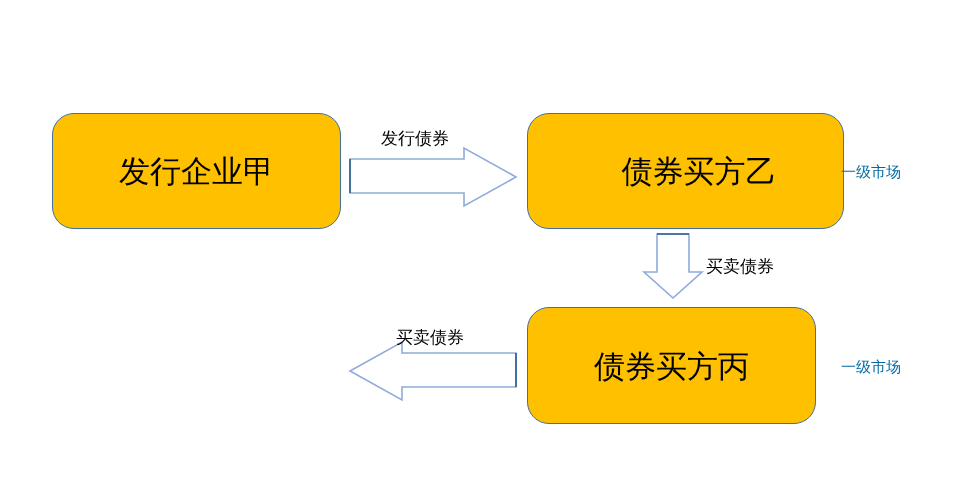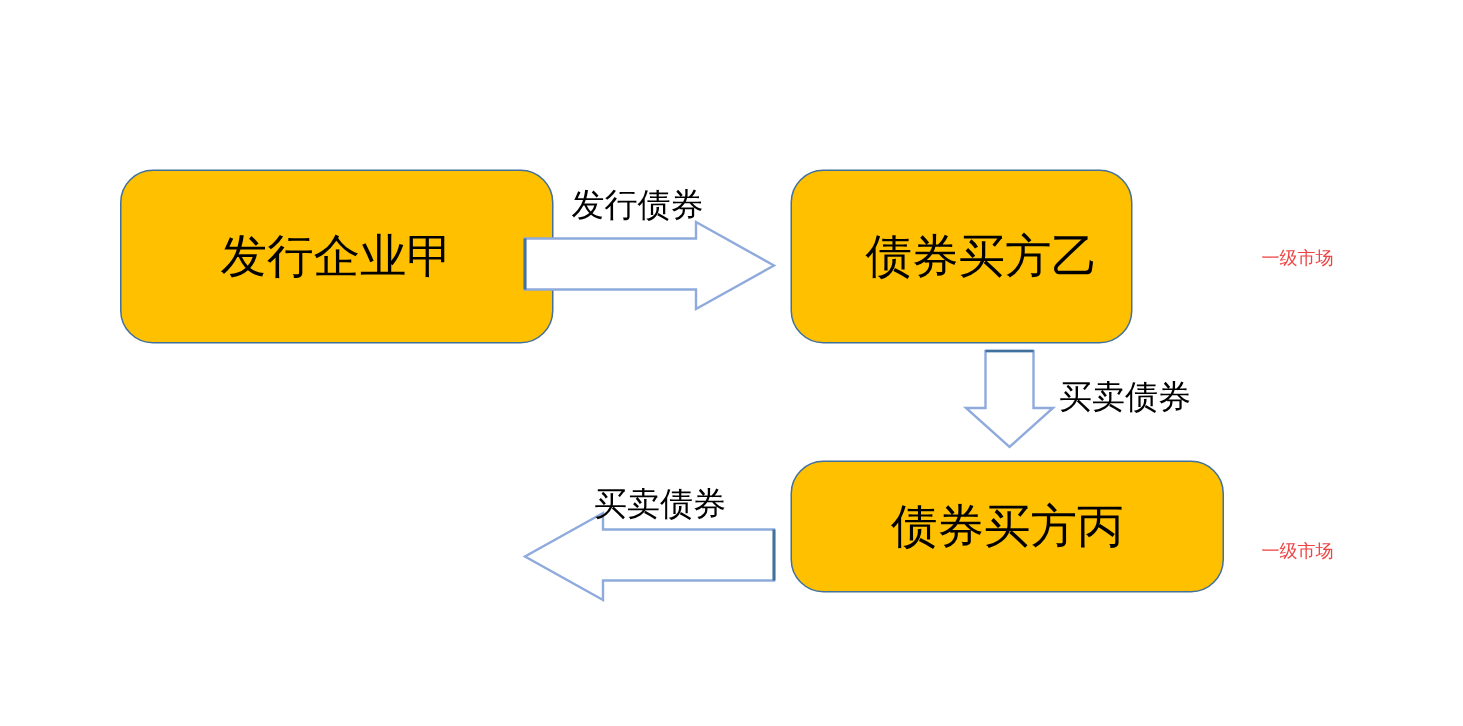--- a/index.html
+++ b/index.html
@@ -40,49 +40,49 @@
     display: flex;
     align-items: center;
     justify-content: center;
   }
   .node-label {
     font-size: 31px;
     line-height: 38px;
     color: #000000;
     white-space: nowrap;
   }
-  .box-issuer   { left: 52px;  top: 113px; width: 289px; height: 116px; margin-left: 28px; }
-  .box-buyer-b  { left: 527px; top: 113px; width: 228px; height: 116px; padding-left: 27px; }
+  .box-issuer   { left: 52px;  top: 113px; width: 289px; height: 116px; }
+  .box-buyer-b  { left: 527px; top: 113px; width: 317px; height: 116px; padding-left: 27px; }
   .box-buyer-d  { left: 52px;  top: 307px; width: 289px; height: 117px; }
-  .box-buyer-c  { left: 527px; top: 307px; width: 289px; height: 88px; }
+  .box-buyer-c  { left: 527px; top: 307px; width: 289px; height: 117px; }
 
   
   .market-label {
     position: absolute;
-    font-size: 12px;
+    font-size: 15px;
     line-height: 22px;
-    color: #ef4444;
+    color: #0369a1;
     white-space: nowrap;
   }
   .market-primary   { left: 841px; top: 161px; }
   .market-secondary { left: 841px; top: 356px; }
 
   
   .arrow-svg {
     position: absolute;
     overflow: visible;
   }
   .arrow-right-1 { left: 348px; top: 142px; width: 172px; height: 70px; }
   .arrow-down-1  { left: 640px; top: 232px; width: 80px;  height: 68px; }
   .arrow-left-1  { left: 348px; top: 336px; width: 172px; height: 70px; }
 
   
   .edge-label {
     position: absolute;
-    font-size: 22px;
+    font-size: 17px;
     line-height: 22px;
     color: #000000;
     white-space: nowrap;
   }
   .edge-label-issue   { left: 381px; top: 127px; }
   .edge-label-trade-v { left: 706px; top: 255px; }
   .edge-label-trade-h { left: 396px; top: 326px; }
 </style>
 </head>
 <body>

